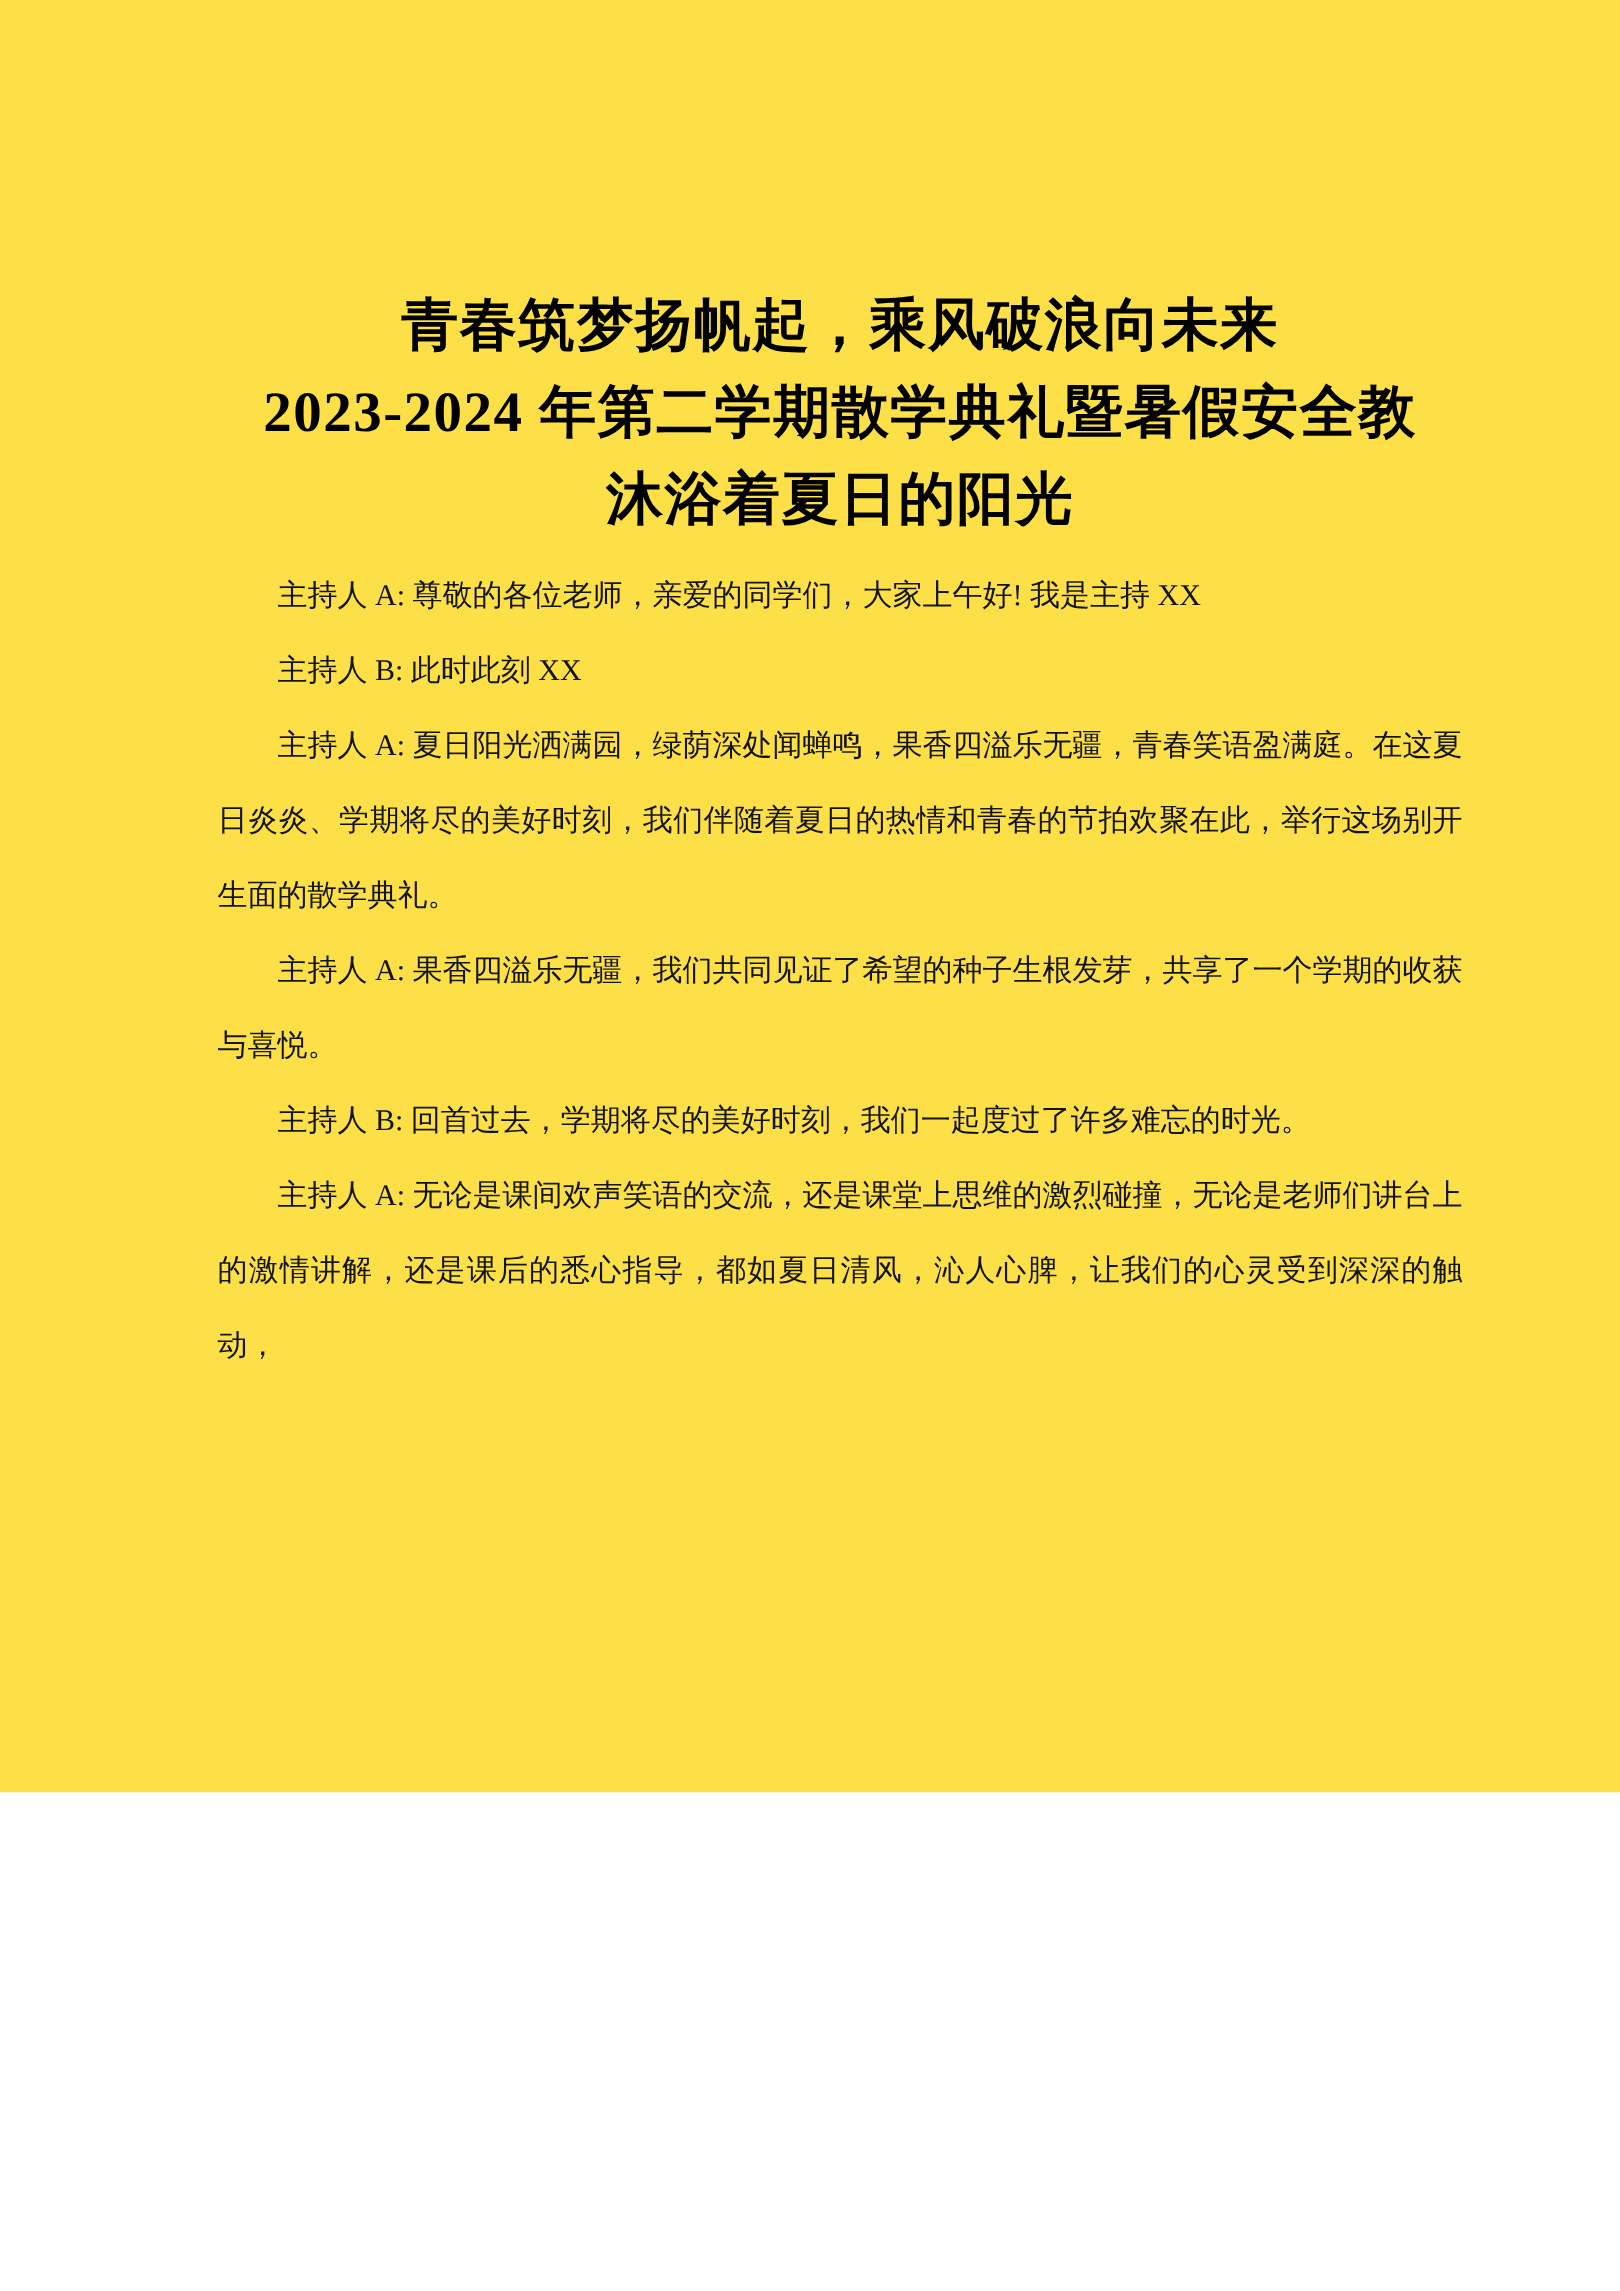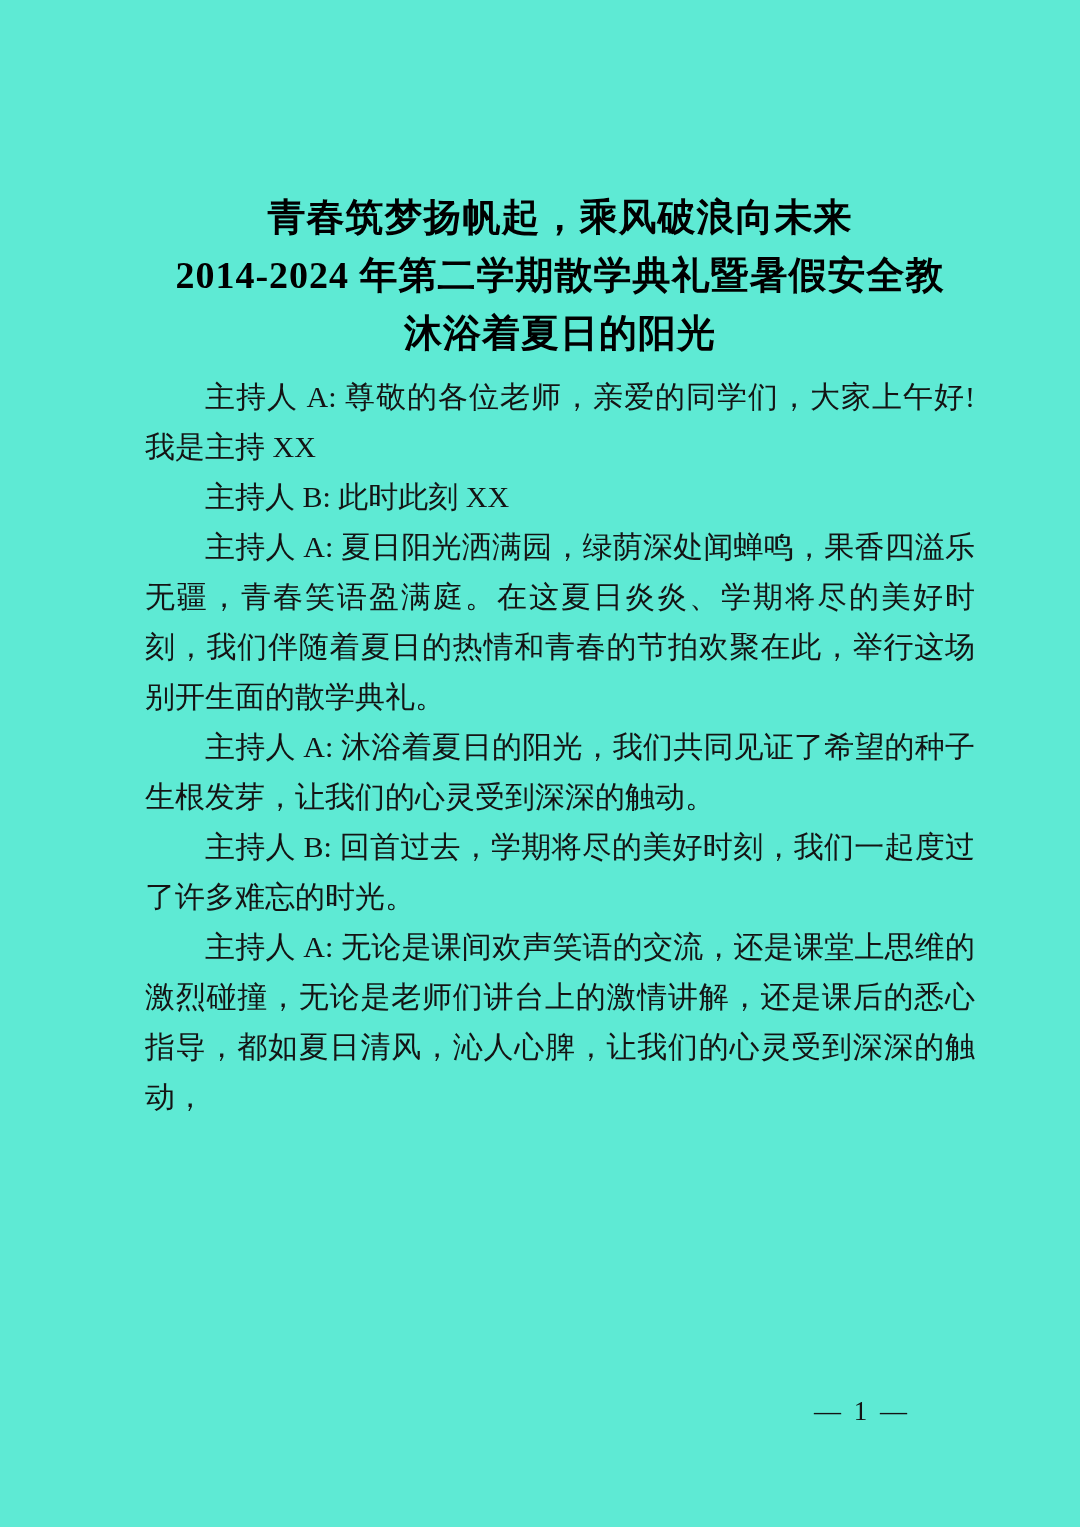--- a/index.html
+++ b/index.html
@@ -3,22 +3,22 @@
 <meta charset="utf-8">
 <style>
   html, body {
     margin: 0;
     padding: 0;
     background: #ffffff;
   }
   .page {
     position: relative;
     width: 1080px;
-    height: 1527px;
-    background: #5eead4;
+    height: 1195px;
+    background: #fde047;
     overflow: hidden;
     font-family: "Liberation Serif", "DejaVu Serif", serif;
     color: var(--text, #141414);
   }
   .content {
     position: absolute;
     left: 145px;
     top: 0;
     width: 830px;
   }
@@ -35,21 +35,21 @@
     margin-top: 66px;
     text-align: center;
     font-weight: bold;
     font-size: 36px;
     line-height: 50px;
     color: var(--heading-red, #dd2222);
     letter-spacing: 1px;
   }
   .body-text {
     margin-top: 10px;
-    font-size: 30px;
+    font-size: 20px;
     line-height: 50px;
     text-align: justify;
     color: var(--text, #141414);
   }
   .body-text p {
     margin: 0;
     text-indent: 2em;
     text-justify: inter-ideograph;
   }
   .page-number {
@@ -64,30 +64,30 @@
   }
 </style>
 </head>
 <body>
 
 <div class="page">
   <div class="content">
 
     <div class="doc-title">
       <div>青春筑梦扬帆起，乘风破浪向未来</div>
-      <div>2014-2024 年第二学期散学典礼暨暑假安全教</div>
+      <div>2023-2024 年第二学期散学典礼暨暑假安全教</div>
       <div>沐浴着夏日的阳光</div>
     </div>
 
 
     <div class="body-text">
       <p>主持人 A: 尊敬的各位老师，亲爱的同学们，大家上午好! 我是主持 XX</p>
       <p>主持人 B: 此时此刻 XX</p>
       <p>主持人 A: 夏日阳光洒满园，绿荫深处闻蝉鸣，果香四溢乐无疆，青春笑语盈满庭。在这夏日炎炎、学期将尽的美好时刻，我们伴随着夏日的热情和青春的节拍欢聚在此，举行这场别开生面的散学典礼。</p>
-      <p>主持人 A: 沐浴着夏日的阳光，我们共同见证了希望的种子生根发芽，让我们的心灵受到深深的触动。</p>
+      <p>主持人 A: 果香四溢乐无疆，我们共同见证了希望的种子生根发芽，共享了一个学期的收获与喜悦。</p>
       <p>主持人 B: 回首过去，学期将尽的美好时刻，我们一起度过了许多难忘的时光。</p>
       <p>主持人 A: 无论是课间欢声笑语的交流，还是课堂上思维的激烈碰撞，无论是老师们讲台上的激情讲解，还是课后的悉心指导，都如夏日清风，沁人心脾，让我们的心灵受到深深的触动，</p>
     </div>
 
   </div>
 
   <div class="page-number">— 1 —</div>
 </div>
 
 </body></html>

